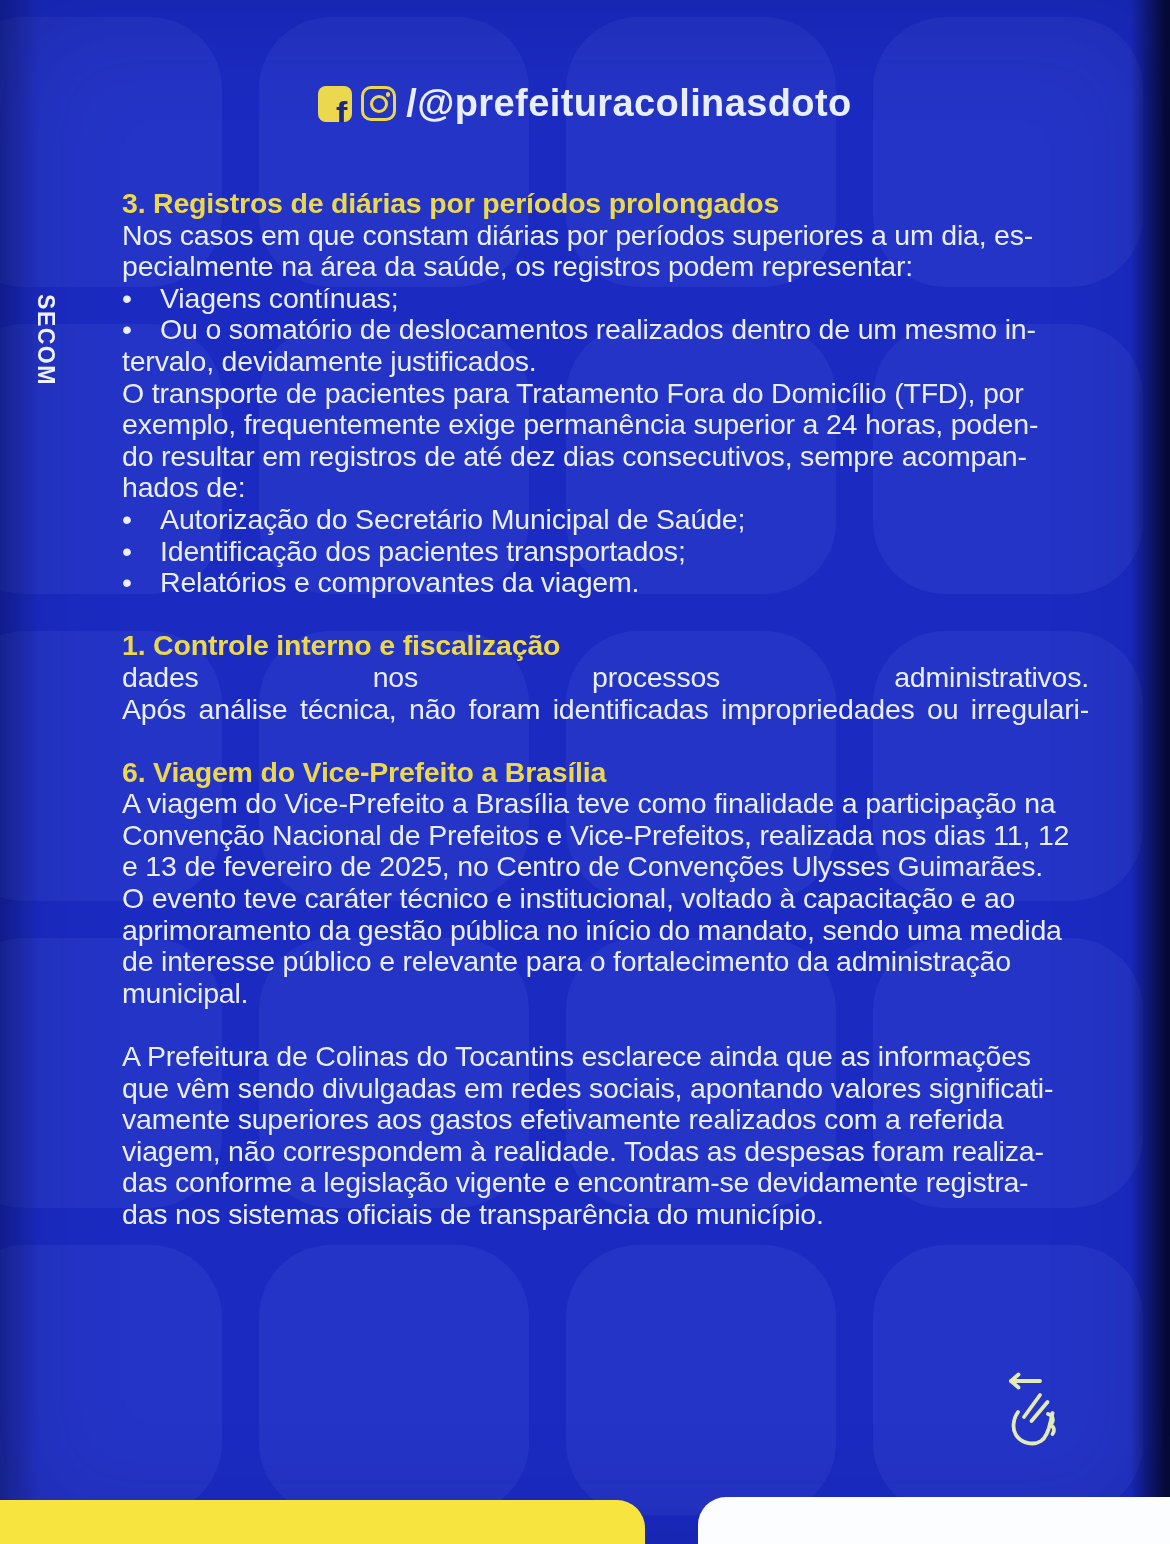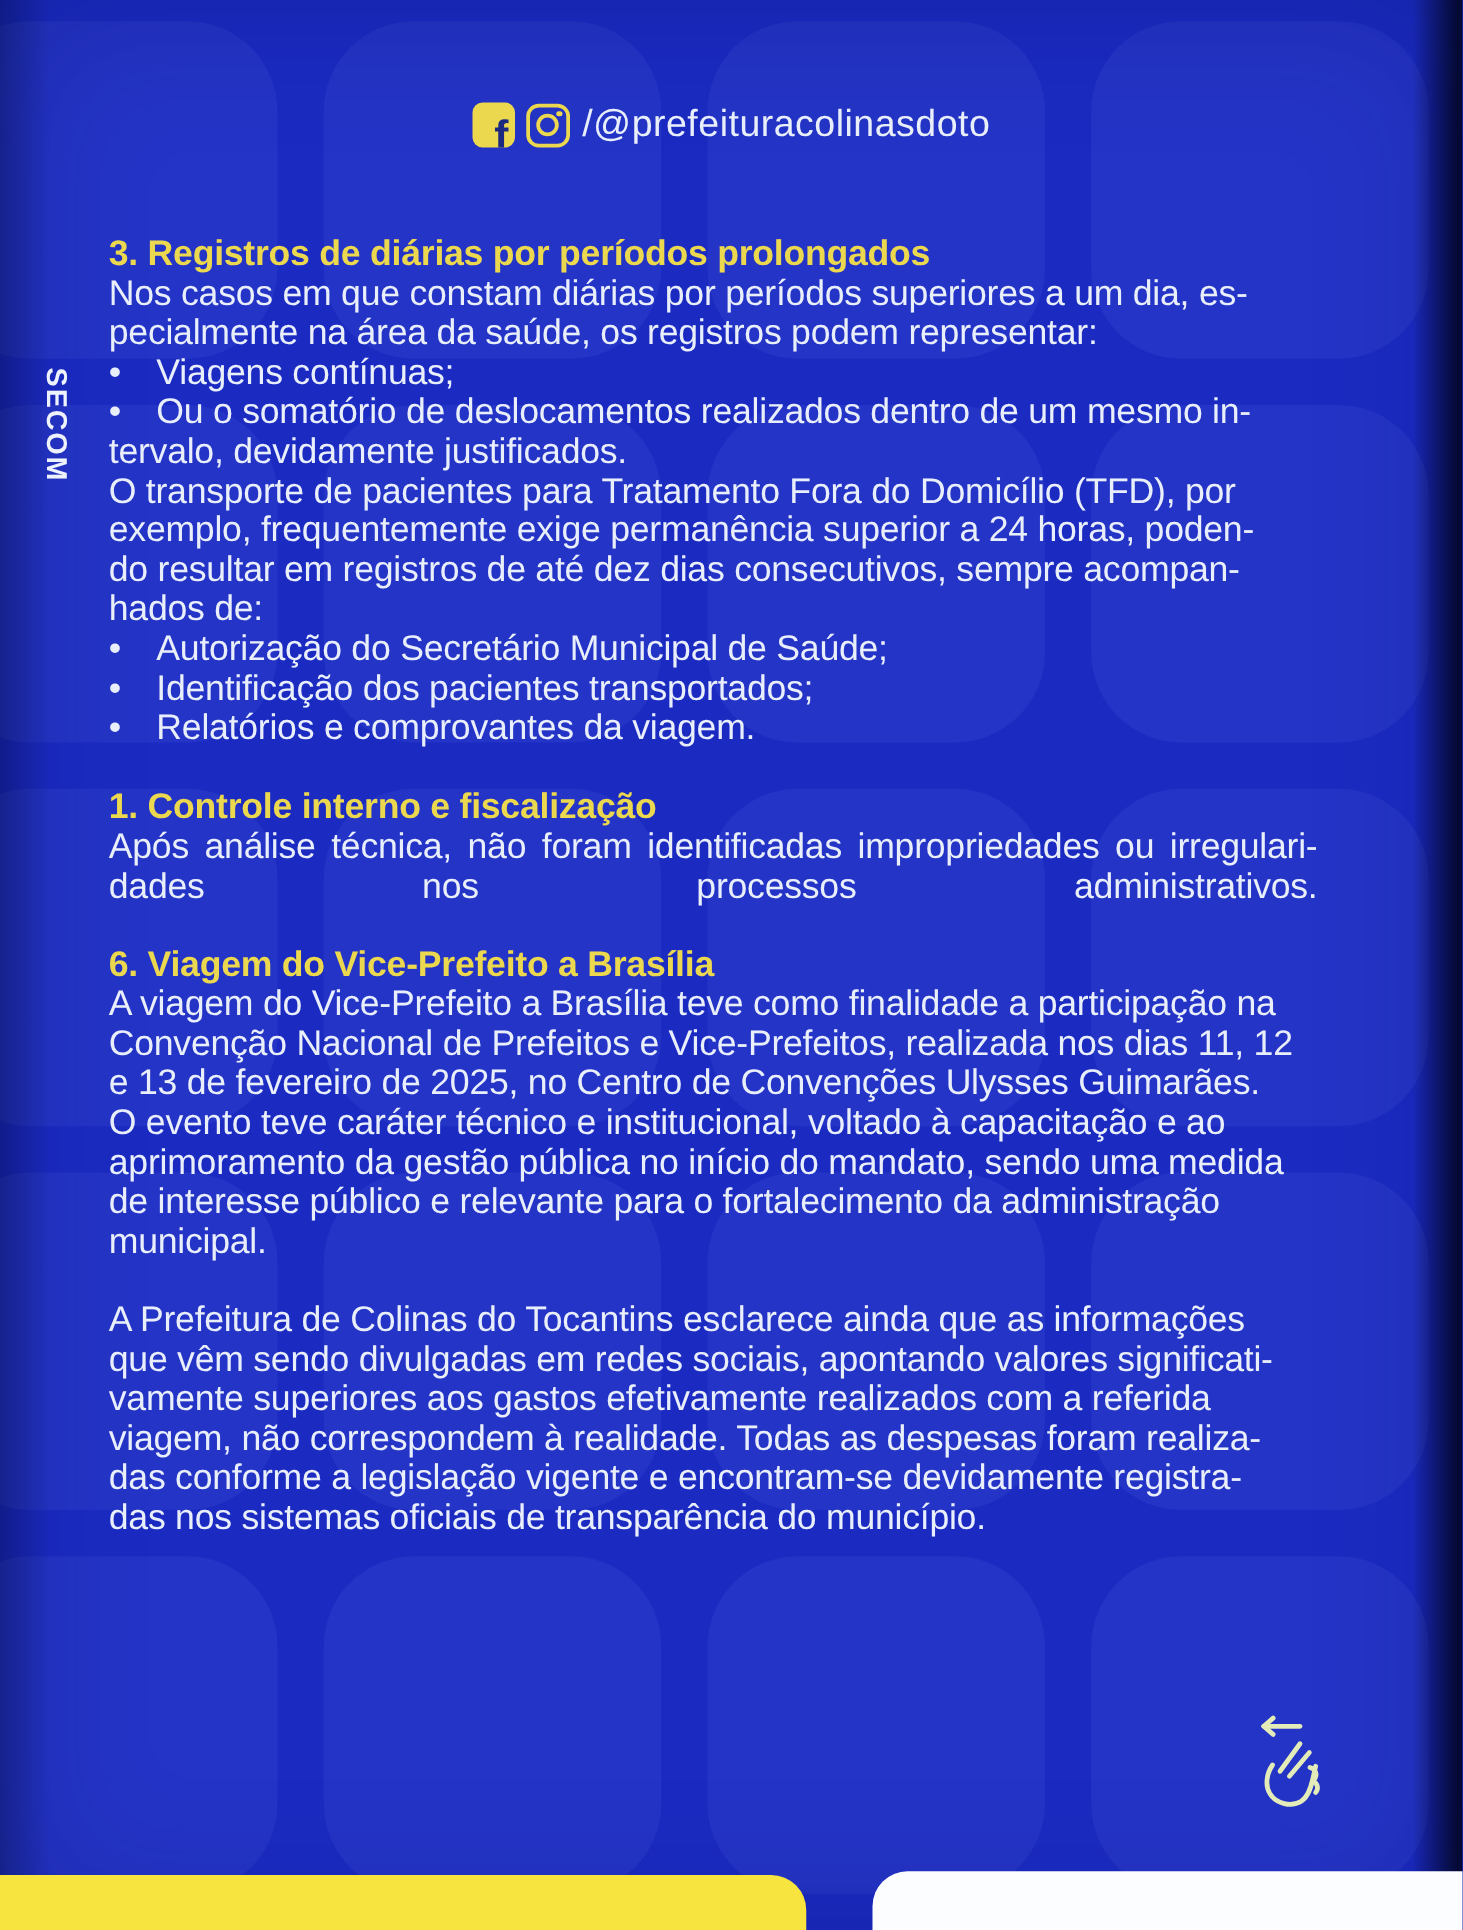--- a/index.html
+++ b/index.html
@@ -25,29 +25,29 @@
   .fb{width:34px;height:36px;background:var(--yellow);border-radius:8px;
       position:relative;overflow:hidden;flex:none;}
   .fb span{position:absolute;bottom:-8px;right:5px;font-weight:bold;
            font-size:34px;color:var(--fb_f);line-height:1;}
   .ig{width:35px;height:35px;border:3.5px solid var(--yellow);border-radius:10px;
       box-sizing:border-box;position:relative;flex:none;}
   .ig .lens{position:absolute;top:50%;left:50%;transform:translate(-50%,-50%);
             width:12px;height:12px;border:3.5px solid var(--yellow);border-radius:50%;}
   .ig .dot{position:absolute;top:3px;right:3px;width:4.5px;height:4.5px;
            background:var(--yellow);border-radius:50%;}
-  #handle{color:var(--text);font-size:30px;font-weight:normal;letter-spacing:0.4px;margin-left:1px;}
+  #handle{color:var(--text);font-size:38px;font-weight:bold;letter-spacing:0.4px;margin-left:1px;}
 
   
   #secom{position:absolute;left:45px;top:340px;transform:translate(-50%,-50%);
          writing-mode:vertical-rl;color:#eef2fc;font-weight:bold;font-size:23px;
          letter-spacing:1.5px;}
 
   
-  #content{position:absolute;left:87px;top:188px;width:967px;
+  #content{position:absolute;left:122px;top:188px;width:967px;
            color:var(--text);font-size:28.5px;line-height:31.6px;letter-spacing:-0.2px;}
   .section{margin-bottom:31.6px;}
   .sec-title{color:var(--yellow);font-weight:bold;}
   .sec-body{white-space:pre-line;}
   .forcejust{text-align:justify;text-align-last:justify;}
 
   
   #swipe{position:absolute;left:998px;top:1372px;width:66px;height:76px;}
   #swipe svg path{stroke:var(--swipe);stroke-width:3.8;fill:none;
                   stroke-linecap:round;stroke-linejoin:round;}
@@ -111,22 +111,22 @@
 O transporte de pacientes para Tratamento Fora do Domicílio (TFD), por
 exemplo, frequentemente exige permanência superior a 24 horas, poden-
 do resultar em registros de até dez dias consecutivos, sempre acompan-
 hados de:
 • Autorização do Secretário Municipal de Saúde;
 • Identificação dos pacientes transportados;
 • Relatórios e comprovantes da viagem.</div>
     </div>
     <div class="section">
       <div class="sec-title">1. Controle interno e fiscalização</div>
+      <div class="sec-body forcejust">dades nos processos administrativos.</div>
       <div class="sec-body forcejust">Após análise técnica, não foram identificadas impropriedades ou irregulari-</div>
-      <div class="sec-body forcejust">dades nos processos administrativos.</div>
     </div>
     <div class="section">
       <div class="sec-title">6. Viagem do Vice-Prefeito a Brasília</div>
       <div class="sec-body">A viagem do Vice-Prefeito a Brasília teve como finalidade a participação na
 Convenção Nacional de Prefeitos e Vice-Prefeitos, realizada nos dias 11, 12
 e 13 de fevereiro de 2025, no Centro de Convenções Ulysses Guimarães.
 O evento teve caráter técnico e institucional, voltado à capacitação e ao
 aprimoramento da gestão pública no início do mandato, sendo uma medida
 de interesse público e relevante para o fortalecimento da administração
 municipal.</div>

